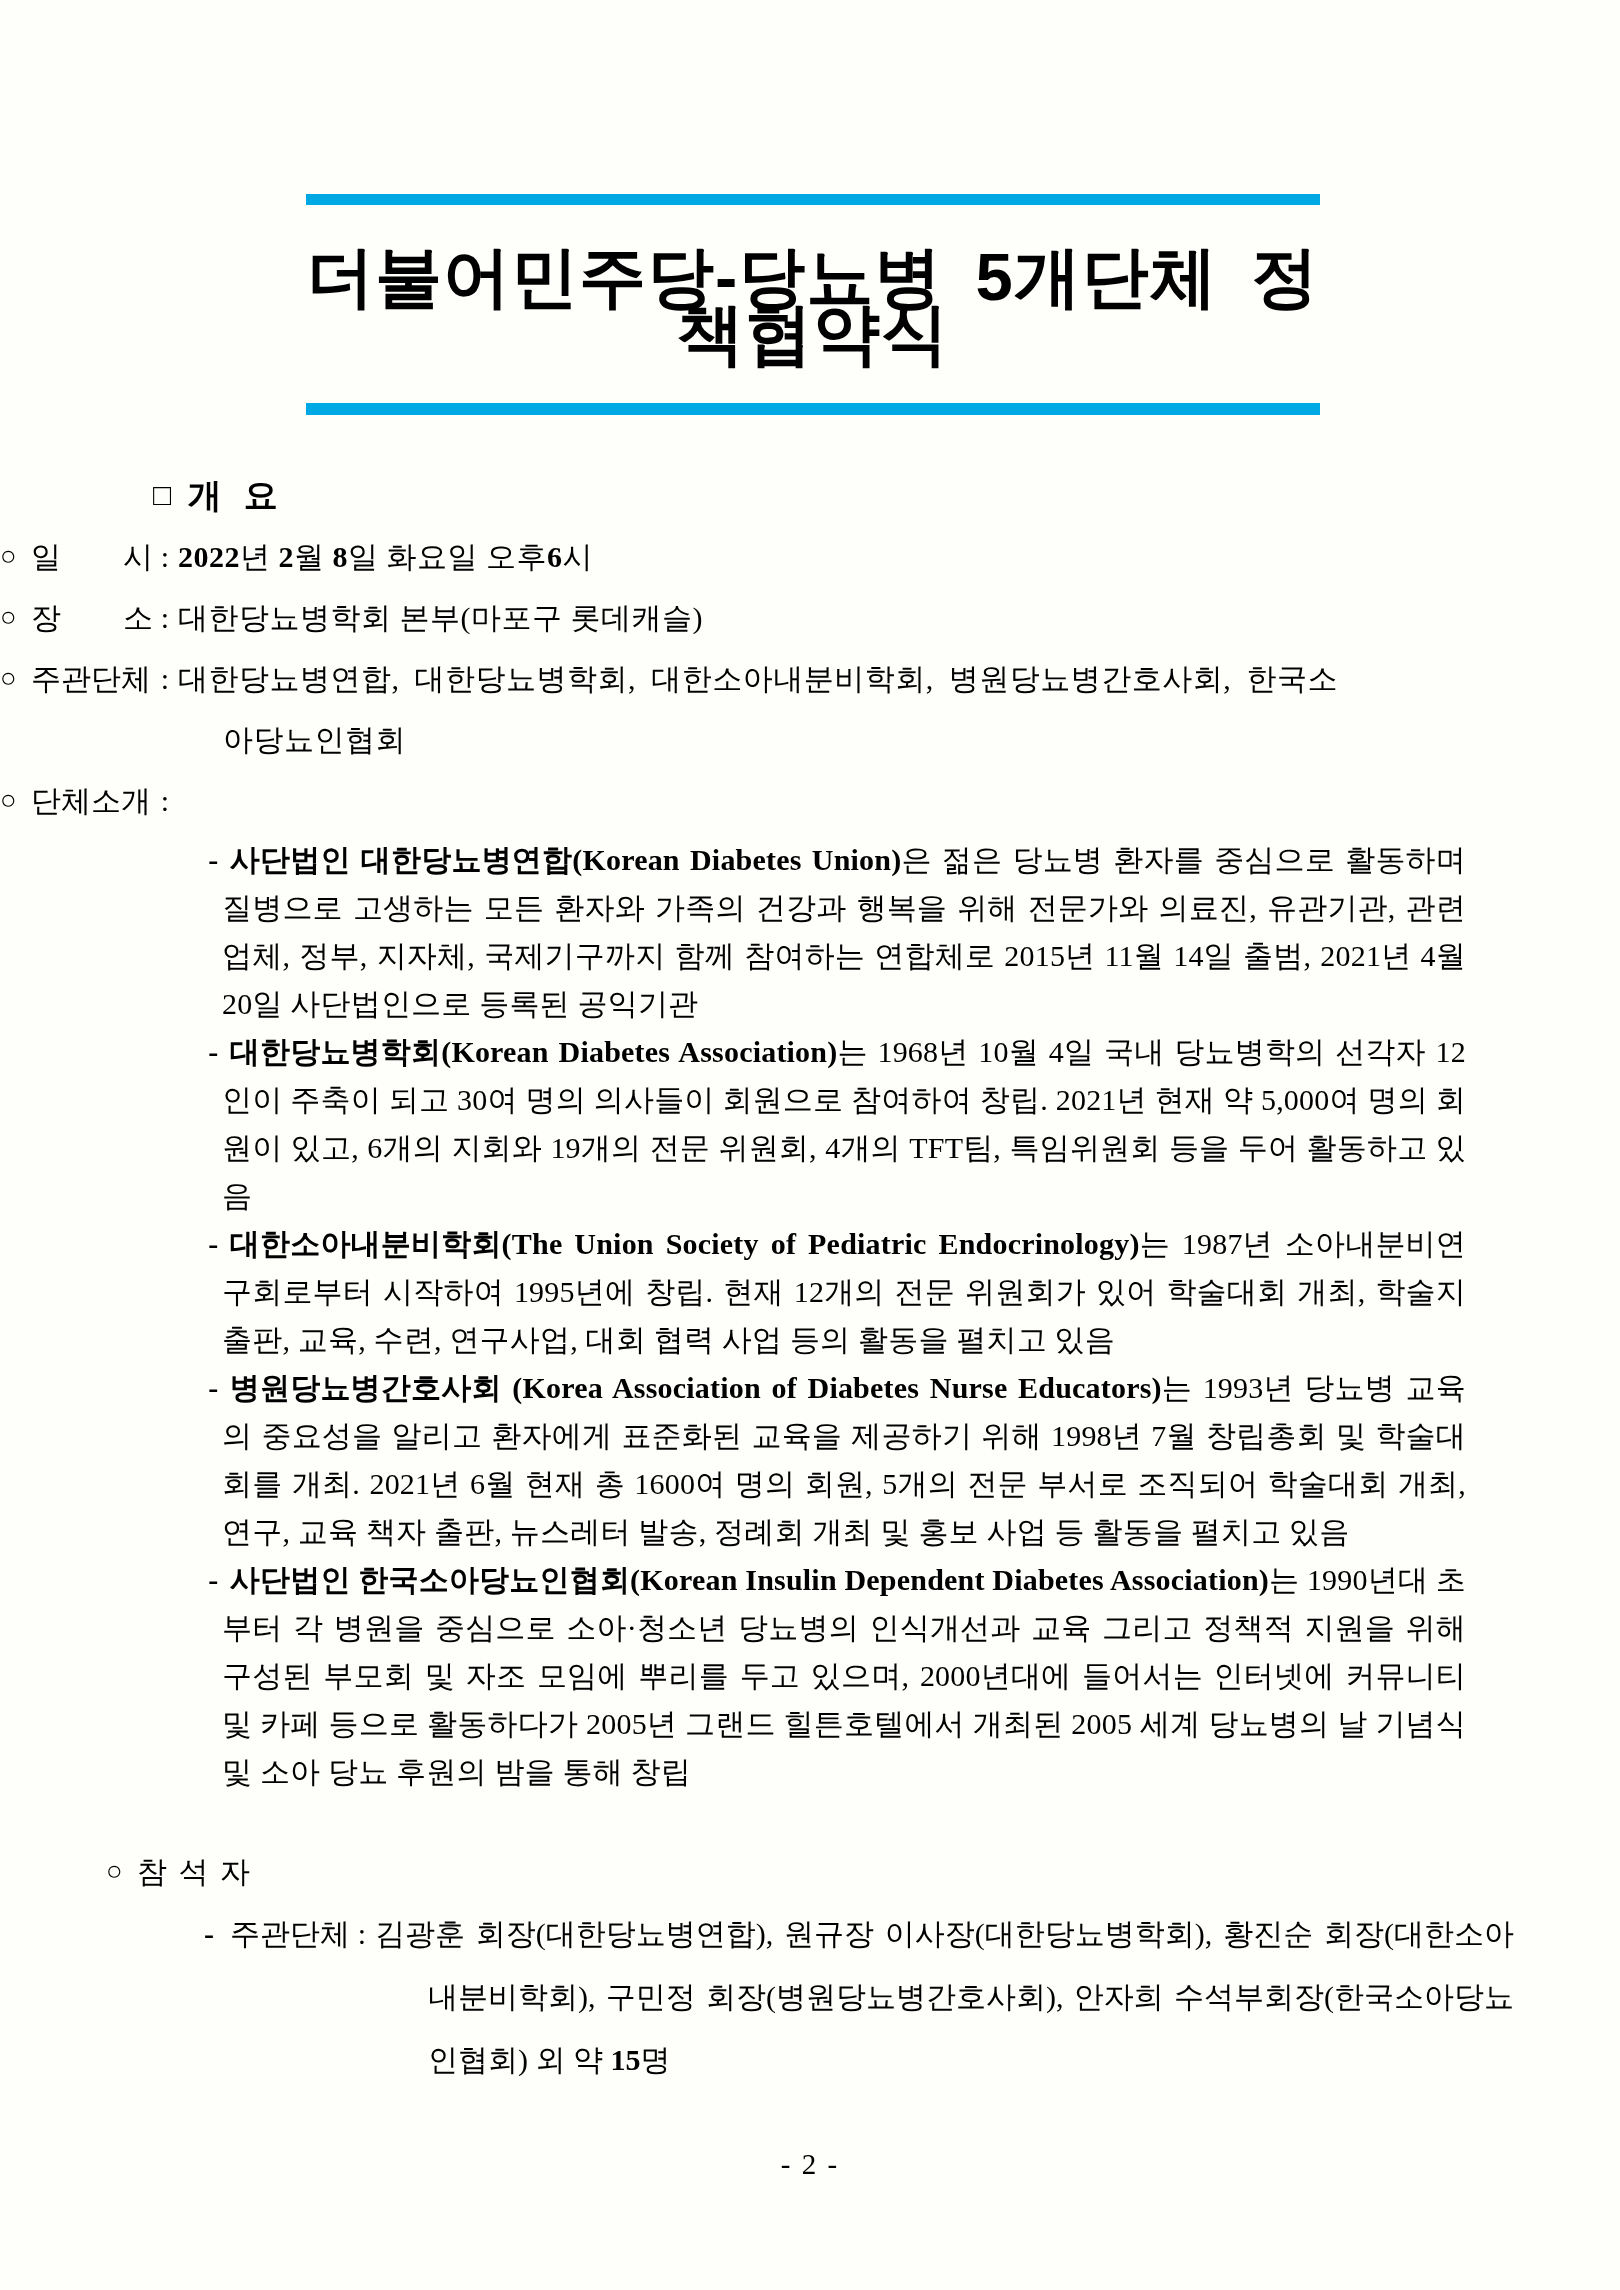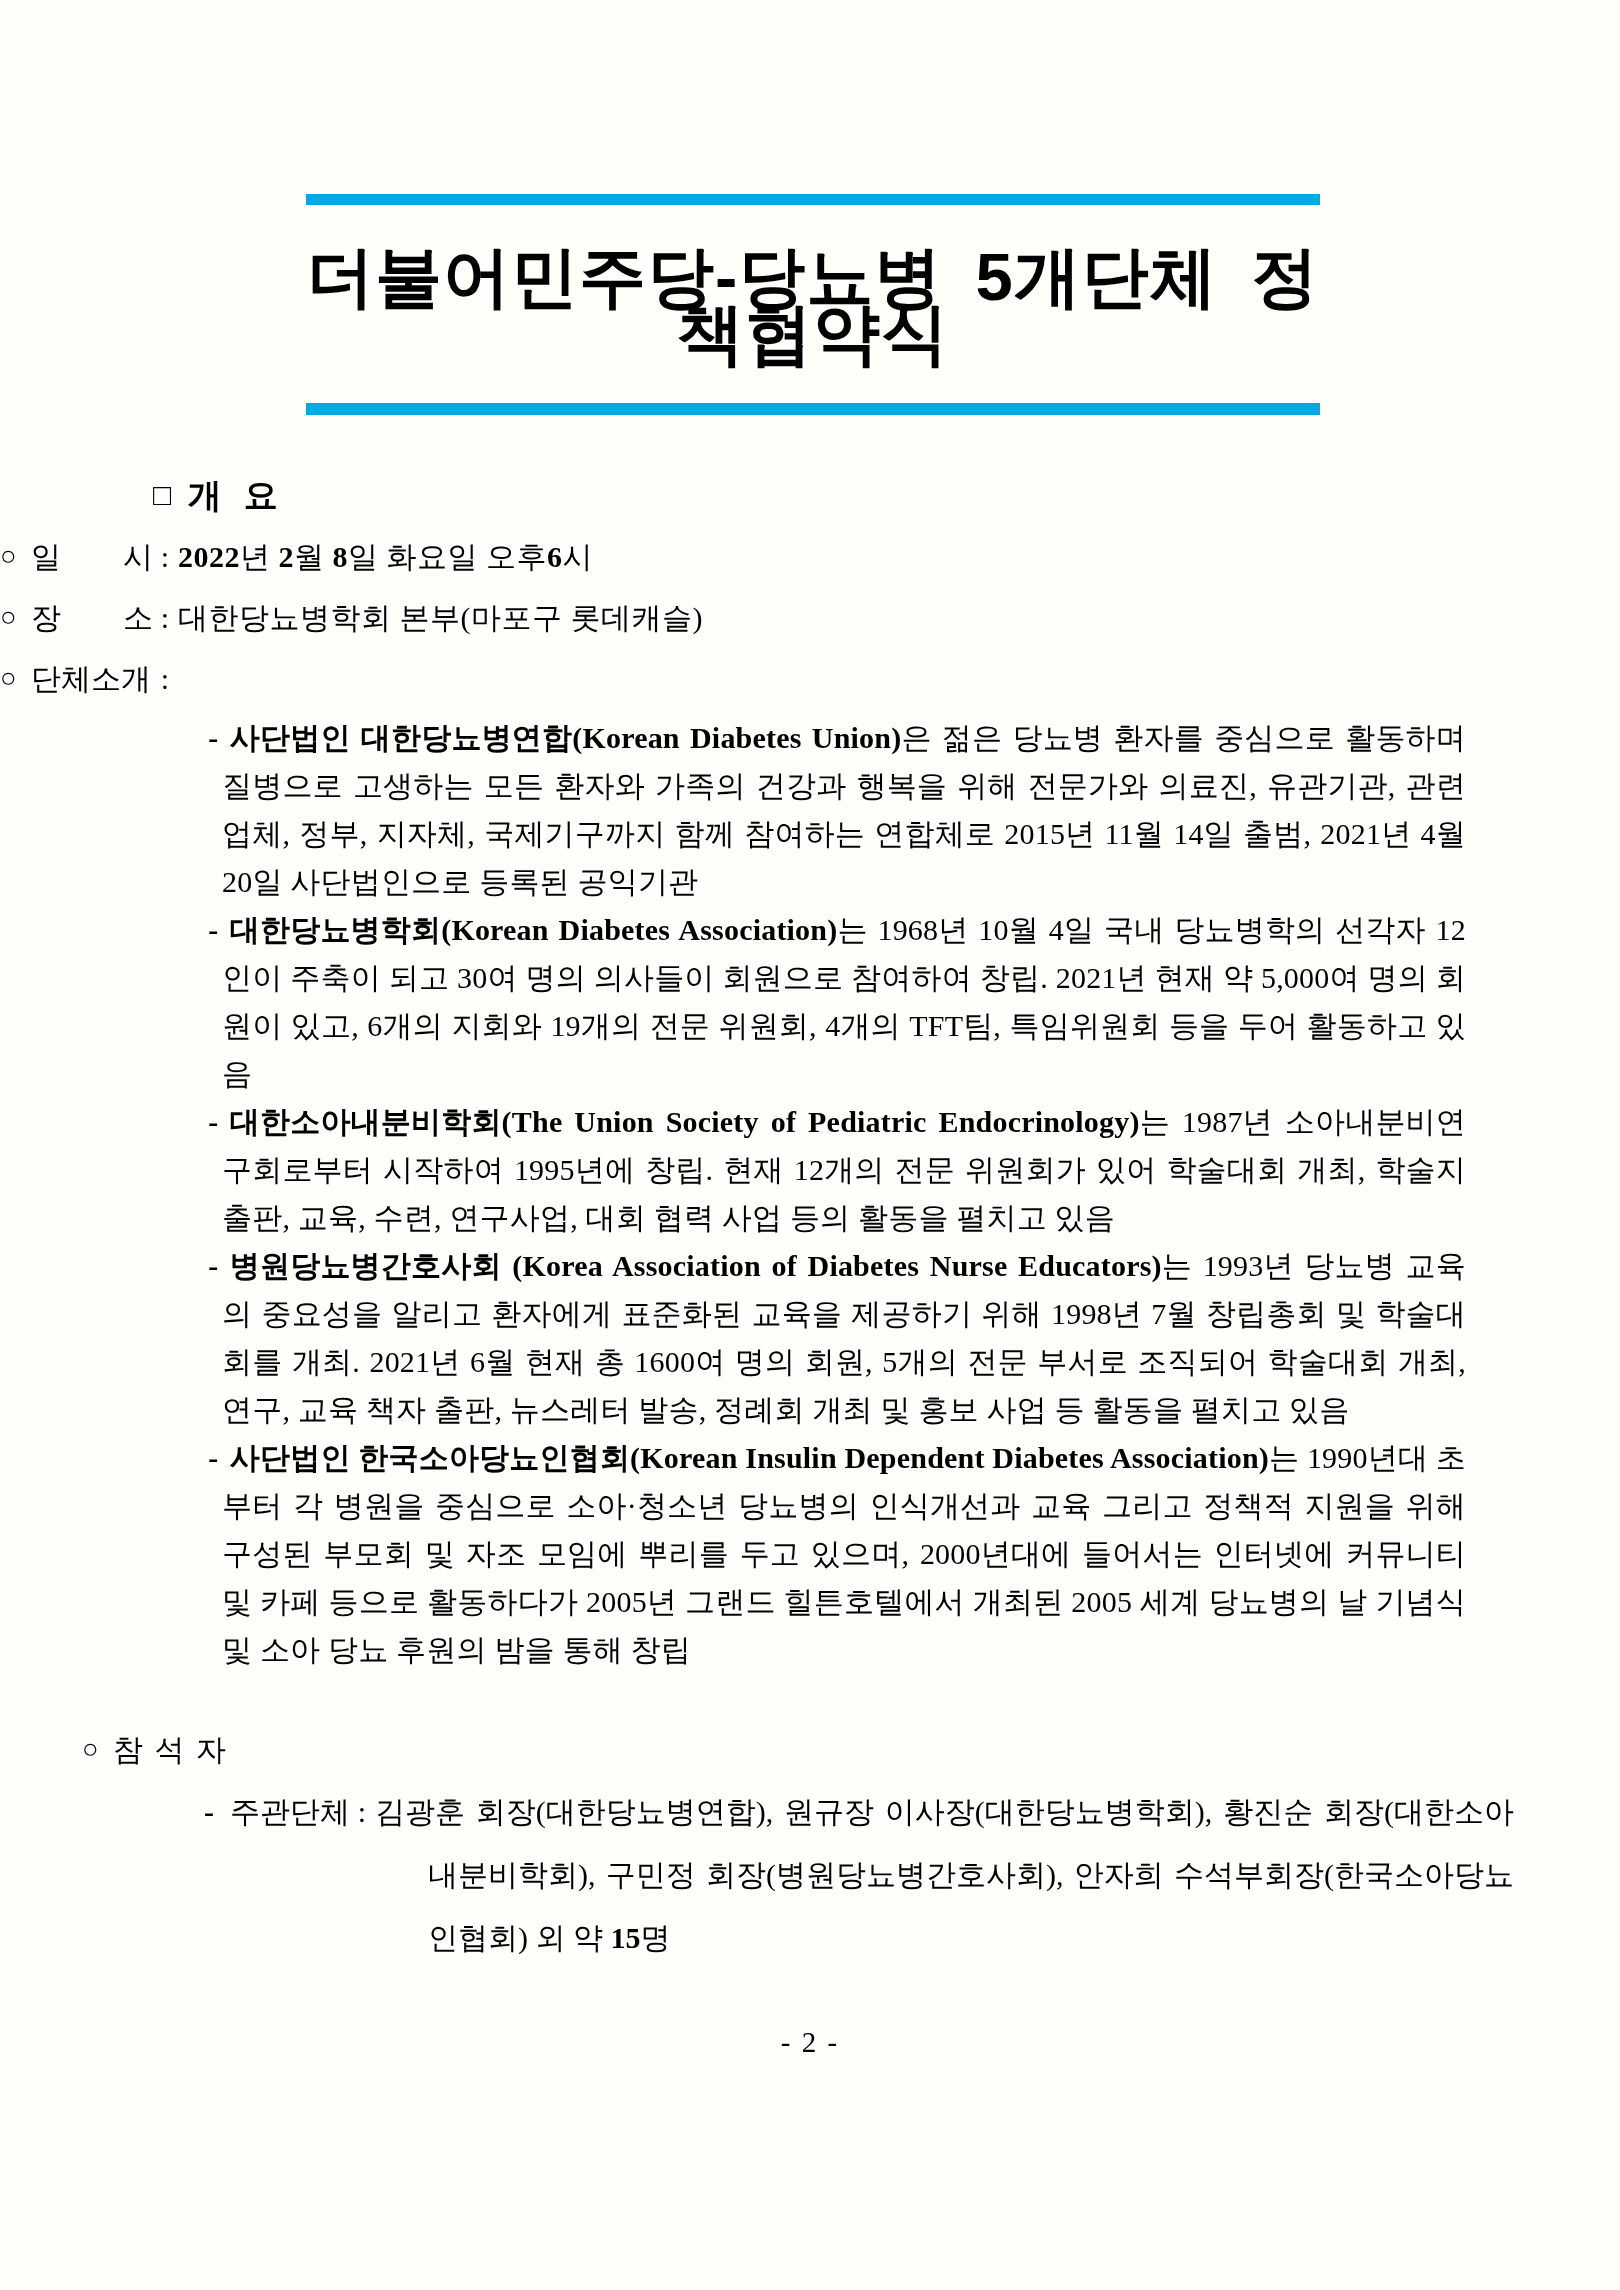--- a/index.html
+++ b/index.html
@@ -61,21 +61,21 @@
     text-indent:7.8px;
     letter-spacing:0.2px;
   }
   .org-para .dash{
     position:absolute;left:-13.7px;top:0;
     text-indent:0;font-weight:600;
   }
   .org-name{font-weight:700;}
 
   
-  .att-header{margin-top:45px;padding-left:82px;line-height:61px;font-size:30px;}
+  .att-header{margin-top:45px;padding-left:106px;line-height:61px;font-size:30px;}
   .att-header .hdr-text{white-space:pre-wrap;letter-spacing:2px;}
   .att-row{
     position:relative;margin-top:0;
     padding-left:230px;line-height:63px;font-size:30px;
   }
   .att-row .dash{position:absolute;left:204px;top:0;font-weight:700;}
   .att-label{display:inline-block;vertical-align:top;}
   .att-value{
     display:inline-block;vertical-align:top;width:1086px;
     padding-left:53px;text-indent:-53px;
@@ -102,20 +102,23 @@
   <div class="ov-rows">
 
     <div class="ov-row">
       <span class="bullet">○</span><span class="ov-label">일 시</span><span class="colon">:</span><span class="ov-value digits-bold"><b>2022</b>년 <b>2</b>월 <b>8</b>일 화요일 오후<b>6</b>시</span>
     </div>
 
     <div class="ov-row">
       <span class="bullet">○</span><span class="ov-label">장 소</span><span class="colon">:</span><span class="ov-value">대한당뇨병학회 본부(마포구 롯데캐슬)</span>
     </div>
 
+    <div class="ov-row">
+      <span class="bullet">○</span><span class="ov-label">주관단체</span><span class="colon">:</span><span class="ov-value wrap">대한당뇨병연합, 대한당뇨병학회, 대한소아내분비학회, 병원당뇨병간호사회, 한국소아당뇨인협회</span>
+    </div>
 
     <div class="ov-row">
       <span class="bullet">○</span><span class="ov-label">단체소개</span><span class="colon">:</span>
     </div>
   </div>
 
   <div class="org-list">
     <div class="org-para">
       <span class="dash">-</span><span class="org-name">사단법인 대한당뇨병연합(Korean Diabetes Union)</span><span class="org-desc">은 젊은 당뇨병 환자를 중심으로 활동하며 질병으로 고생하는 모든 환자와 가족의 건강과 행복을 위해 전문가와 의료진, 유관기관, 관련 업체, 정부, 지자체, 국제기구까지 함께 참여하는 연합체로 2015년 11월 14일 출범, 2021년 4월 20일 사단법인으로 등록된 공익기관</span>
     </div>

